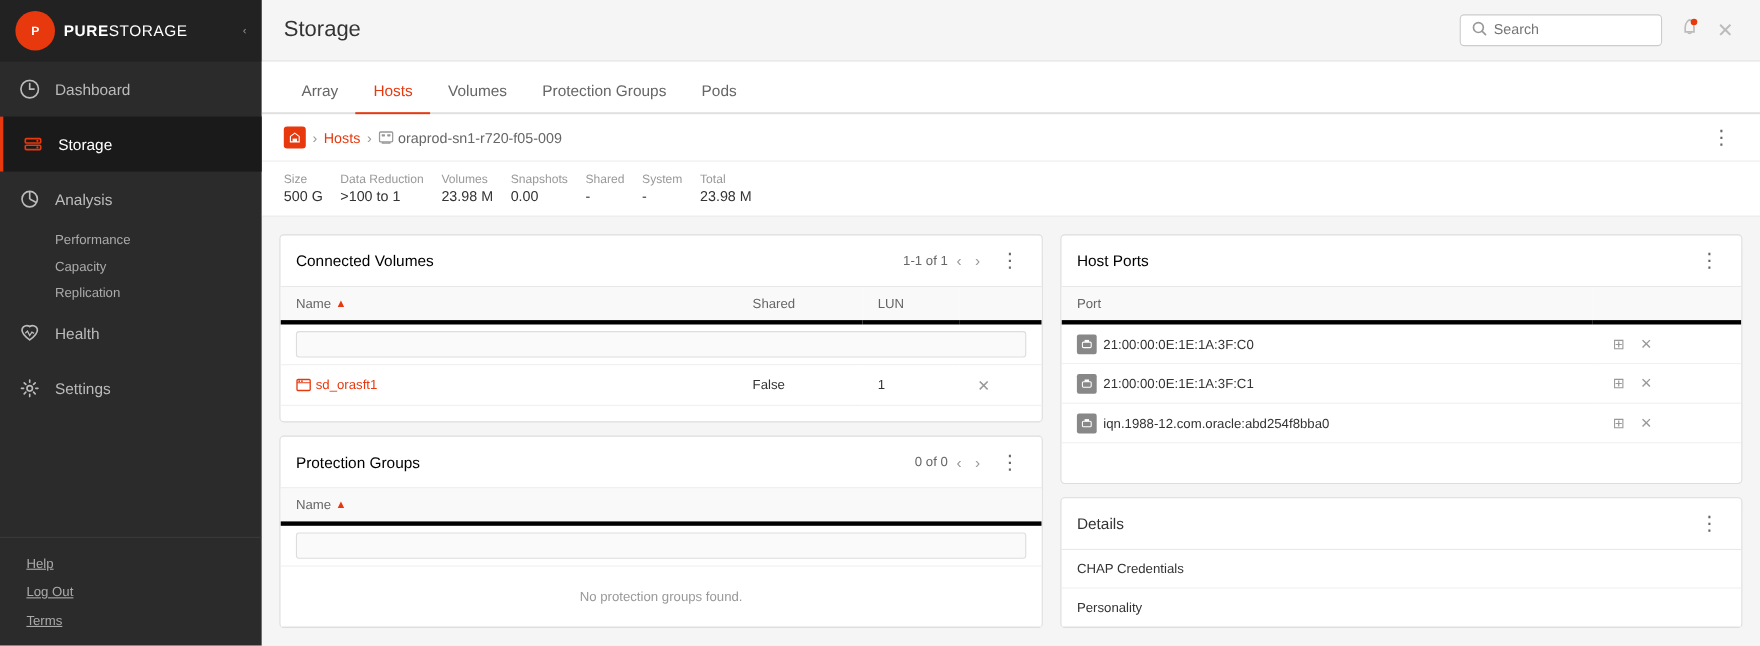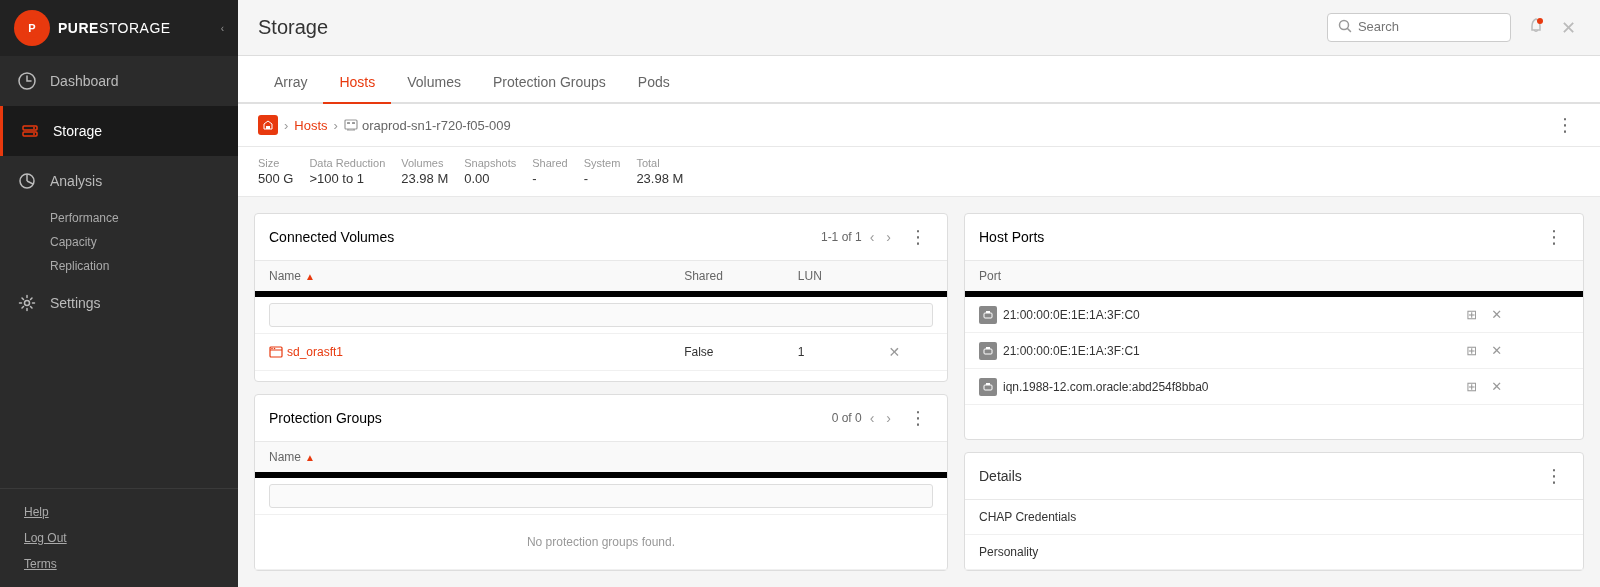--- a/index.html
+++ b/index.html
@@ -66,21 +66,21 @@
 
     .panel-header { display: flex; align-items: center; padding: 12px 14px; border-bottom: 1px solid #e8e8e8; }
     .panel-title { font-size: 14px; color: #000000; font-weight: 500; flex: 1; }
     .panel-pagination { display: flex; align-items: center; gap: 4px; margin-right: 8px; color: #666; font-size: 12px; }
     .pagination-btn { background: none; border: none; cursor: pointer; color: #999; font-size: 14px; padding: 2px 4px; }
     .pagination-btn:disabled { color: #ccc; cursor: not-allowed; }
 
     
     .table-container { flex: 1; overflow: auto; }
     table { width: 100%; border-collapse: collapse; }
-    th { background: #f9f9f9; padding: 8px 14px; text-align: left; font-size: 12px; color: #666; font-weight: 500; border-bottom: 6px solid #000000; white-space: nowrap; }
+    th { background: #f9f9f9; padding: 8px 14px; text-align: left; font-size: 12px; color: #666; font-weight: 500; border-bottom: 4px solid #000000; white-space: nowrap; }
     td { padding: 8px 14px; font-size: 12px; color: #333; border-bottom: 1px solid #f0f0f0; }
     .th-sort { display: flex; align-items: center; gap: 4px; }
     .sort-icon { color: #e8390e; font-size: 10px; }
 
     .search-input-cell { padding: 6px 14px; }
     .search-input-cell input { width: 100%; border: 1px solid #ddd; border-radius: 3px; padding: 4px 8px; font-size: 12px; outline: none; background: #fafafa; }
     .volume-link { color: #e8390e; cursor: pointer; text-decoration: none; display: flex; align-items: center; gap: 4px; }
     .delete-btn { background: none; border: none; cursor: pointer; color: #999; font-size: 14px; padding: 2px; }
     .no-data { text-align: center; color: #999; padding: 20px; font-size: 12px; }
 
@@ -150,20 +150,29 @@
           <path d="M9 9 L9 2" stroke="#bbb" stroke-width="1.5"></path>
           <path d="M9 9 L15 12" stroke="#bbb" stroke-width="1.5"></path>
         </svg>
       </span>
       <span class="sidebar-item-label">Analysis</span>
     </div>
     <div class="sidebar-sub-item">Performance</div>
     <div class="sidebar-sub-item">Capacity</div>
     <div class="sidebar-sub-item">Replication</div>
 
+    <div class="sidebar-item">
+      <span class="sidebar-icon">
+        <svg width="18" height="18" viewBox="0 0 18 18" fill="none">
+          <path d="M9 15 C9 15 2 10 2 6 C2 4 4 2 6.5 2 C7.8 2 9 3 9 3 C9 3 10.2 2 11.5 2 C14 2 16 4 16 6 C16 10 9 15 9 15Z" stroke="#bbb" stroke-width="1.5" fill="none"></path>
+          <path d="M5 9 L7 7 L9 11 L11 8 L13 9" stroke="#bbb" stroke-width="1.2"></path>
+        </svg>
+      </span>
+      <span class="sidebar-item-label">Health</span>
+    </div>
 
     <div class="sidebar-item">
       <span class="sidebar-icon">
         <svg width="18" height="18" viewBox="0 0 18 18" fill="none">
           <circle cx="9" cy="9" r="2.5" stroke="#bbb" stroke-width="1.5"></circle>
           <path d="M9 1.5 L9 3.5 M9 14.5 L9 16.5 M1.5 9 L3.5 9 M14.5 9 L16.5 9 M4 4 L5.5 5.5 M12.5 12.5 L14 14 M4 14 L5.5 12.5 M12.5 5.5 L14 4" stroke="#bbb" stroke-width="1.5" stroke-linecap="round"></path>
         </svg>
       </span>
       <span class="sidebar-item-label">Settings</span>
     </div>

